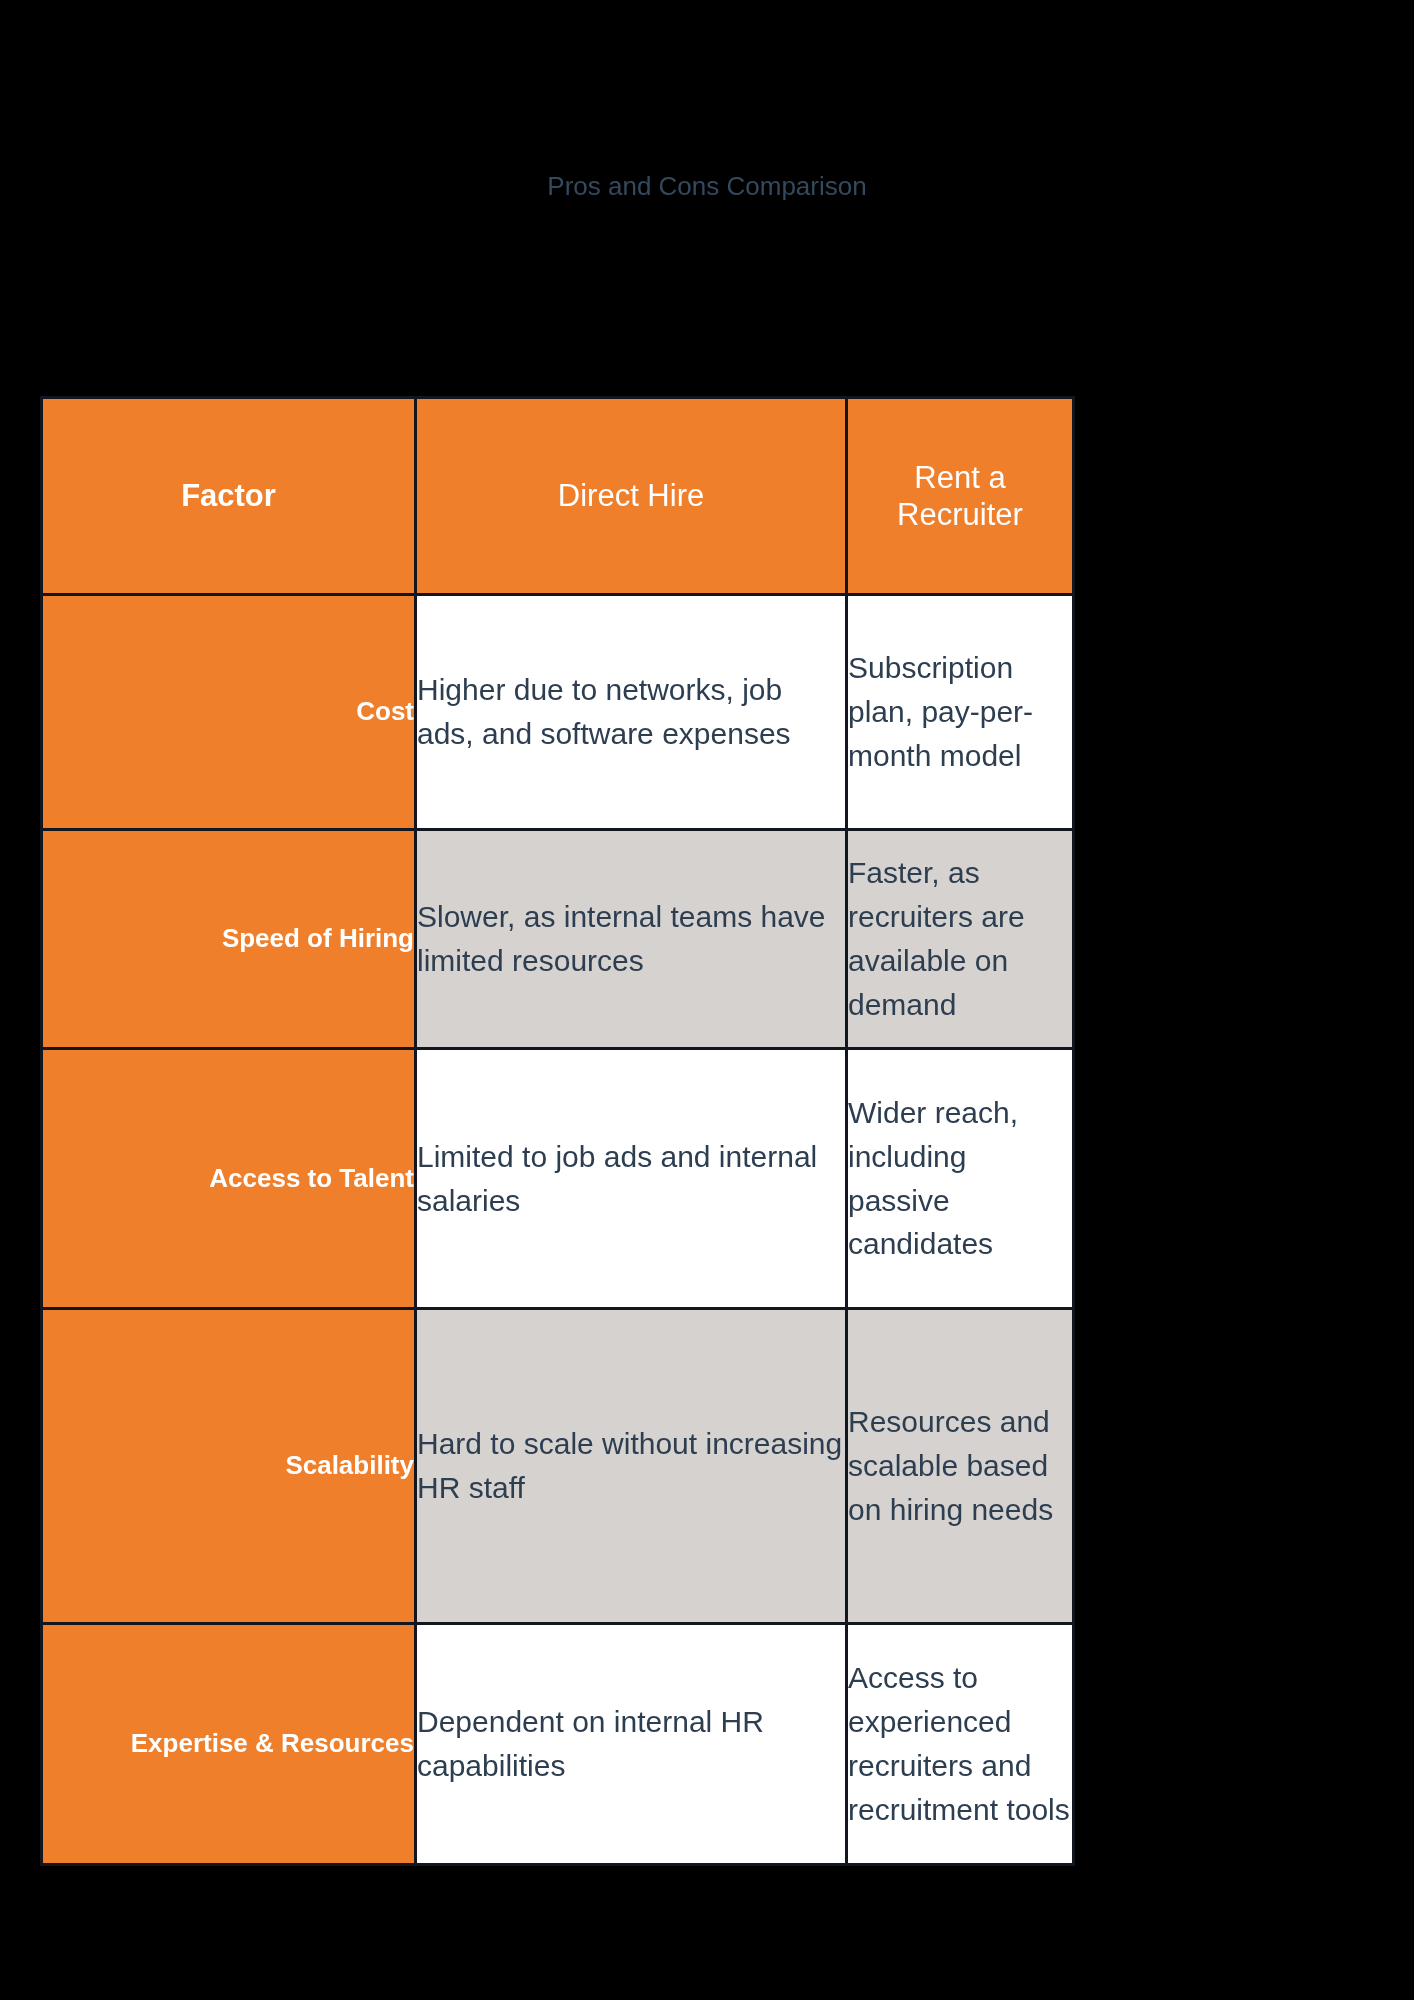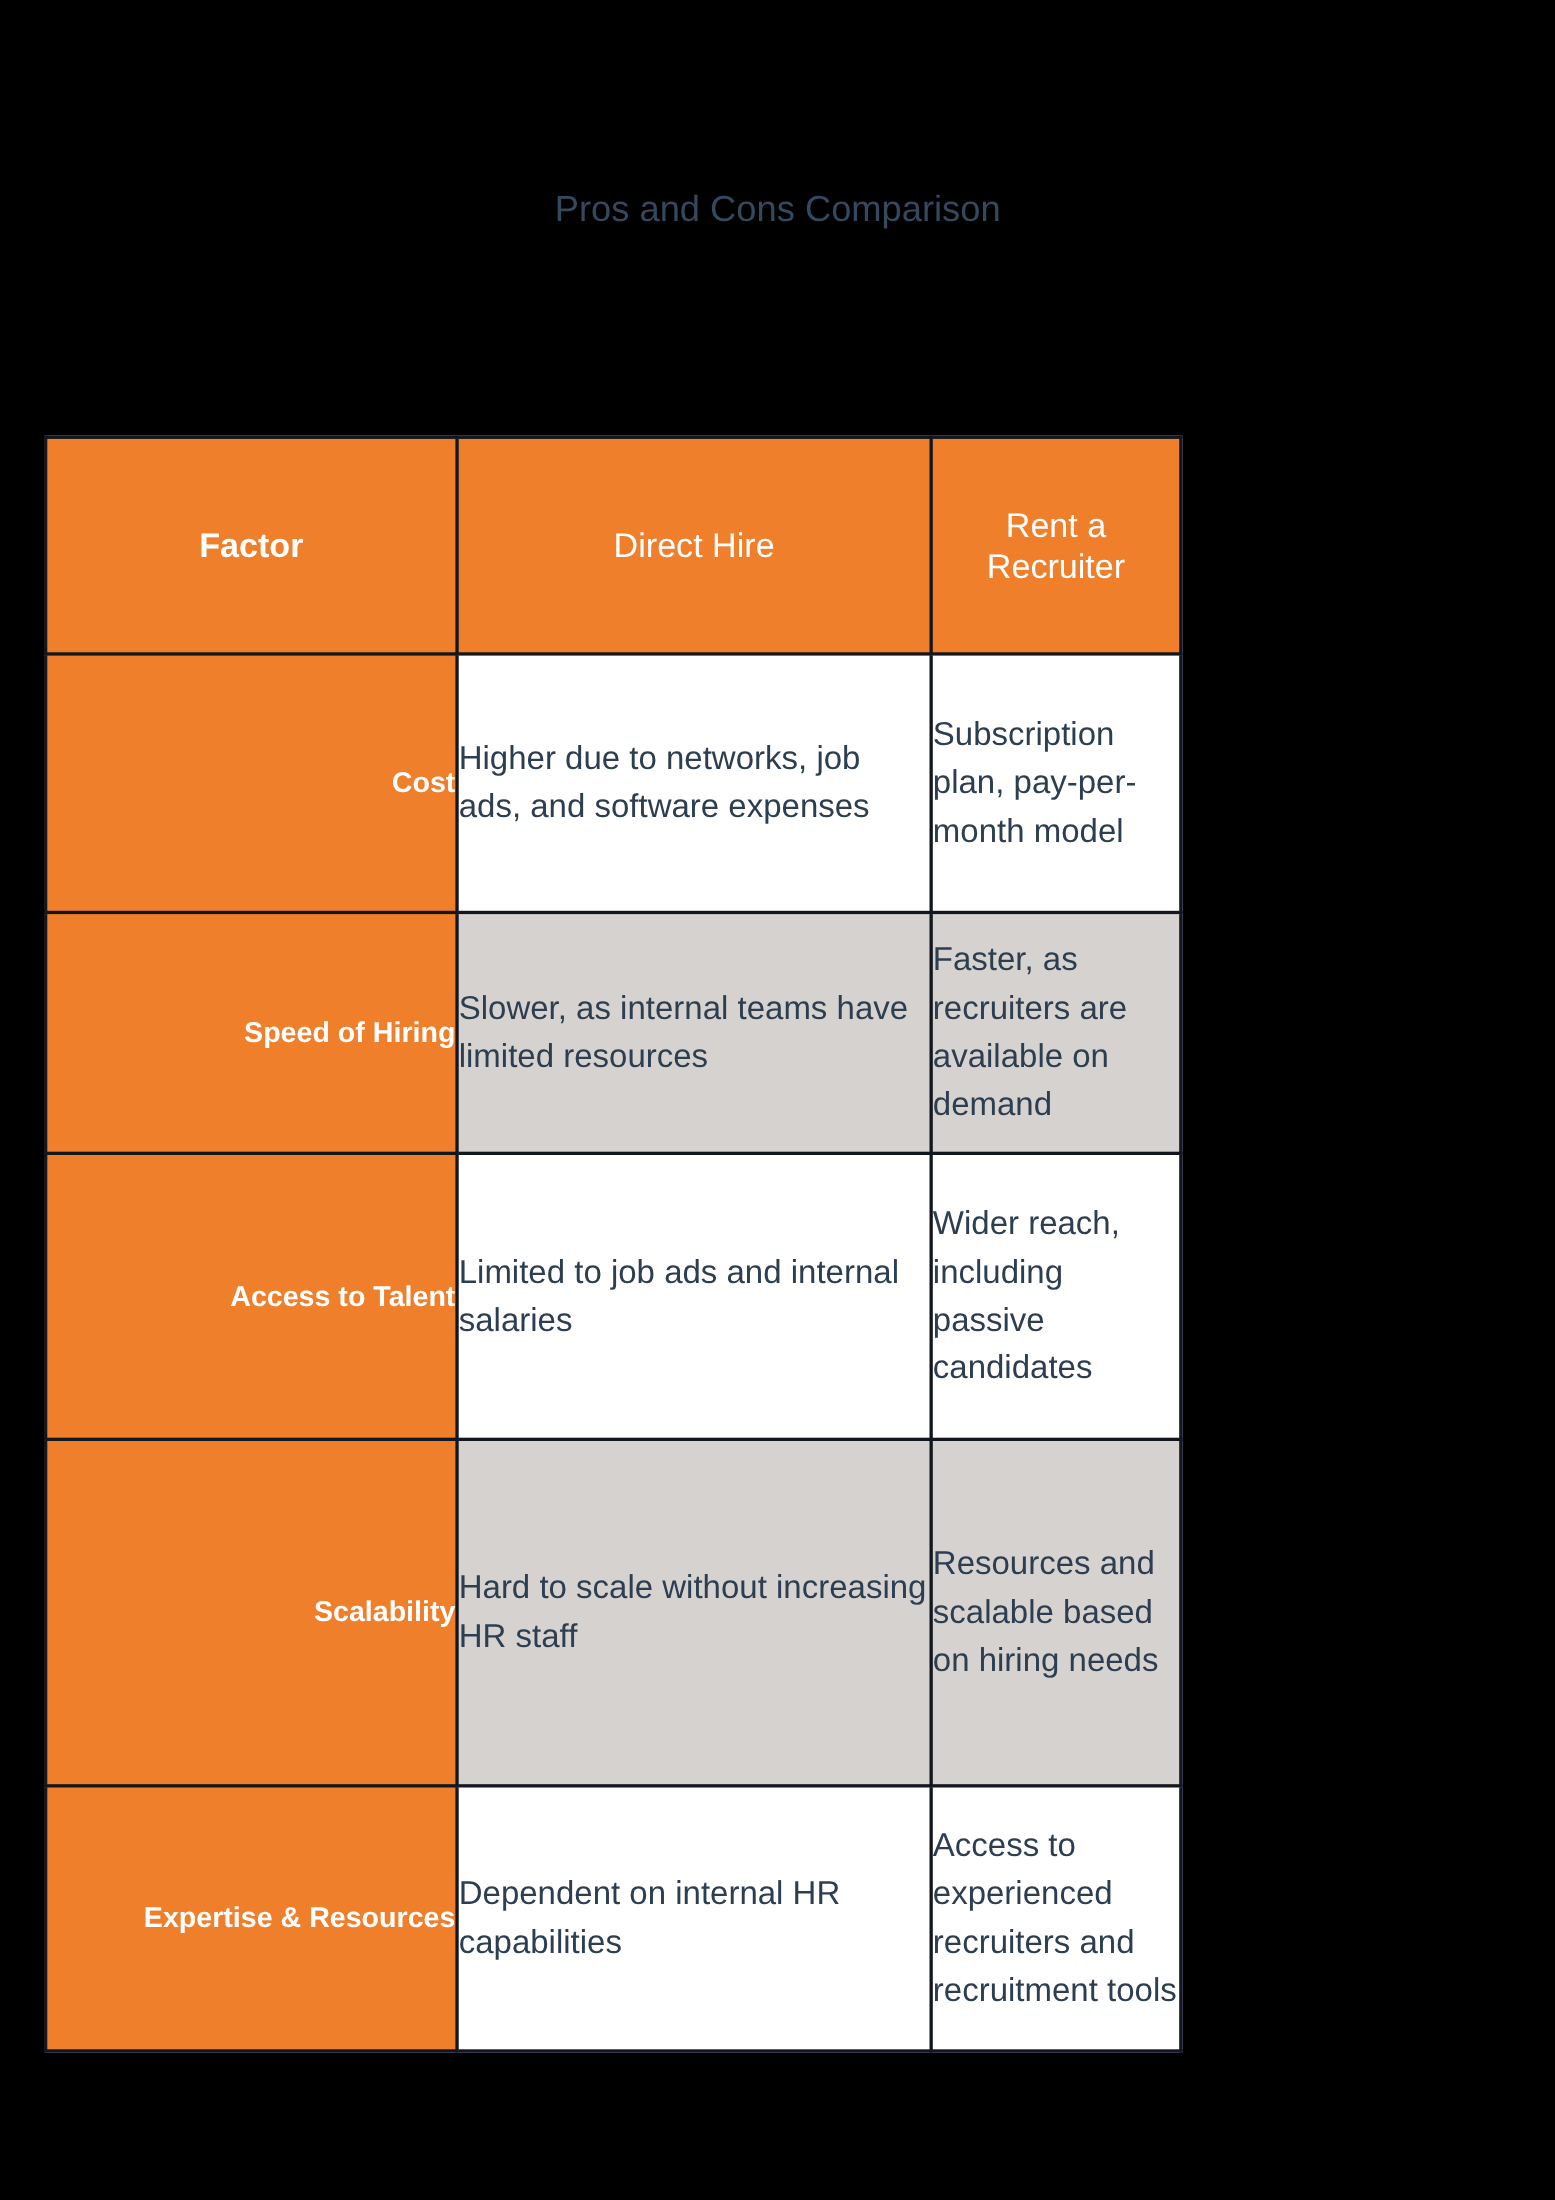--- a/index.html
+++ b/index.html
@@ -33,41 +33,41 @@
     font-size: 57px;
     font-weight: 700;
     letter-spacing: -0.5px;
     color: #34495e;
     line-height: 1.08;
     margin: 0;
     padding: 0;
     white-space: nowrap;
   }
   .subtitle {
-    font-size: 33px;
+    font-size: 26px;
     font-weight: 400;
     color: #34495e;
     line-height: 1.1;
     margin: 0;
     padding: 24px 0 0 0;
     white-space: nowrap;
   }
 
   
   .table-wrap {
     position: absolute;
     left: 40px;
     top: 396px;
     width: 1032px;
   }
   table.cmp {
     border-collapse: collapse;
     width: 1032px;
     table-layout: fixed;
-    background: #c4b5fd;
+    background: #a16207;
   }
   table.cmp col.c-factor { width: 374px; }
   table.cmp col.c-direct { width: 431px; }
   table.cmp col.c-rent   { width: 227px; }
 
   table.cmp th,
   table.cmp td {
     border: 3px solid #11161f;
     padding: 0;
     vertical-align: middle;

